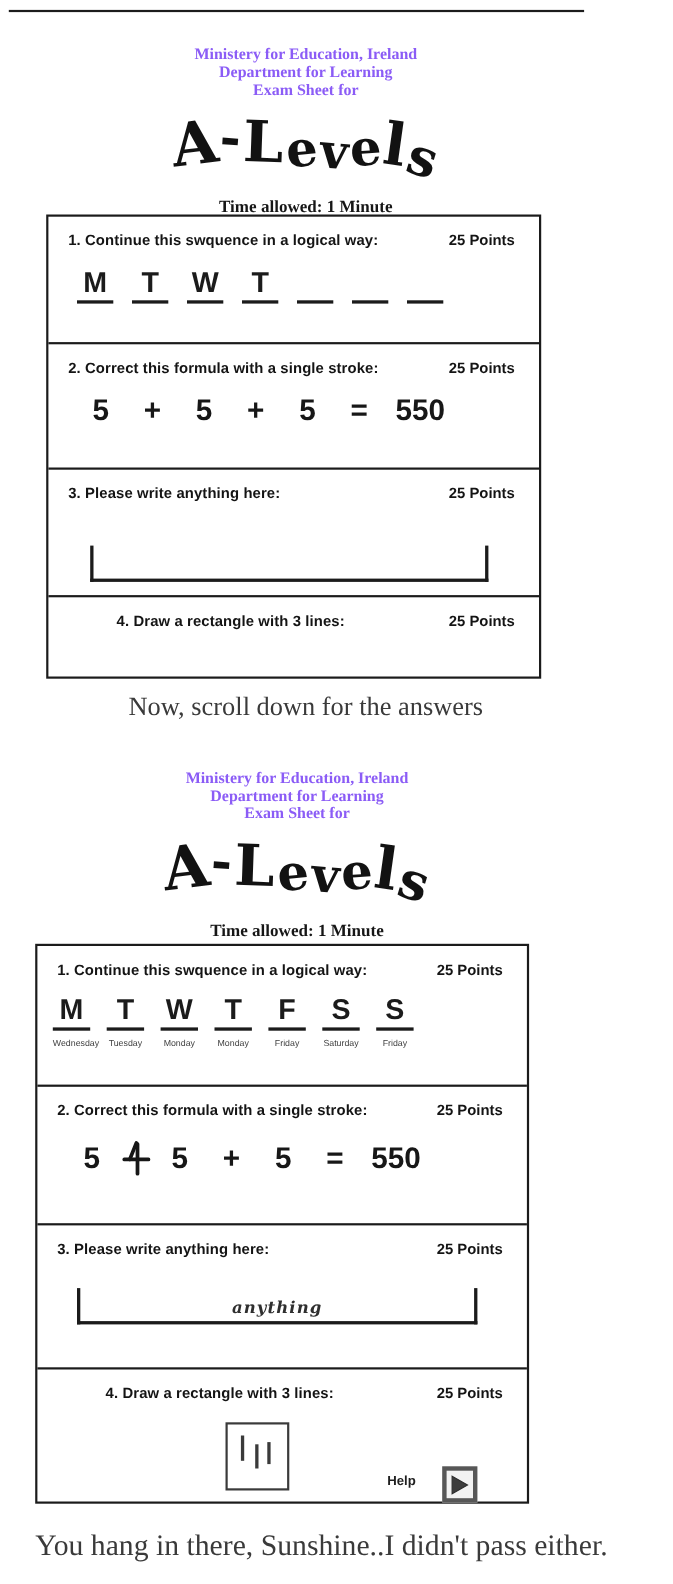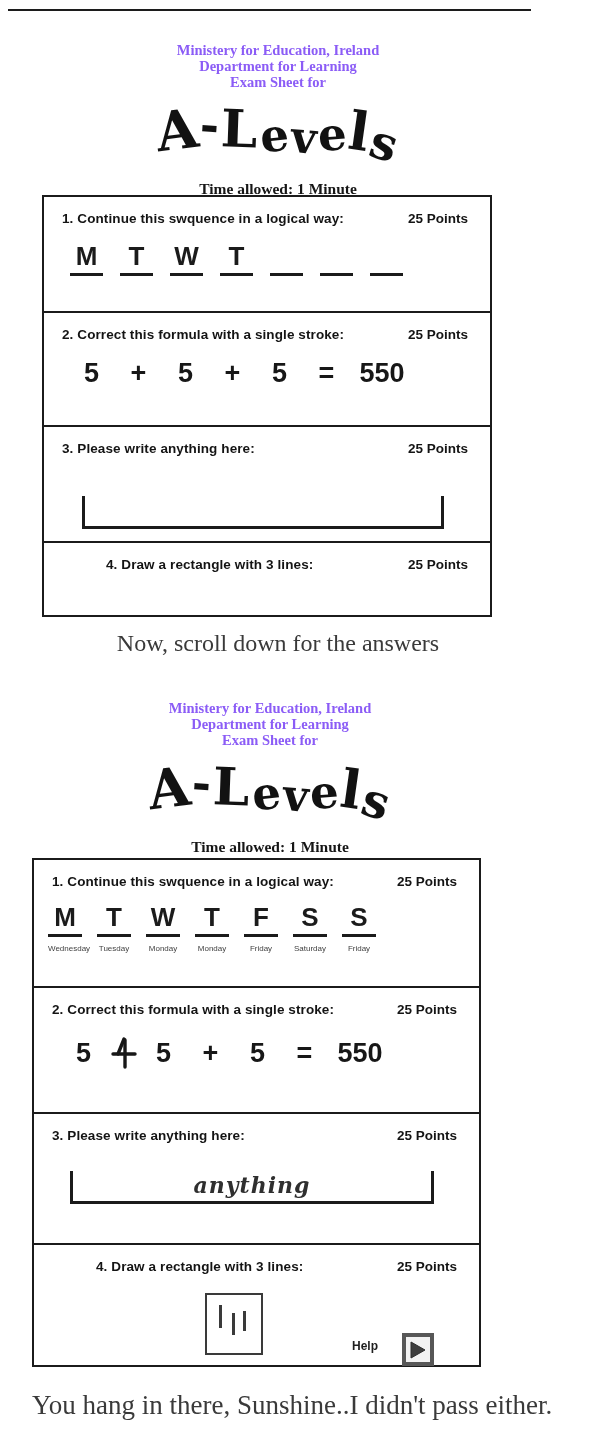--- a/index.html
+++ b/index.html
@@ -70,21 +70,21 @@
 
   
   .bracket{
     border-left:3px solid #1b1b1b;border-right:3px solid #1b1b1b;border-bottom:3px solid #1b1b1b;
     width:356px;height:30px;margin:40px 0 0 38px;position:relative;
   }
   .box2 .bracket{margin:28px 0 0 36px;width:358px;}
   .anything-text{
     position:absolute;left:0;right:0;bottom:3px;text-align:center;
     font-family:"DejaVu Serif",serif;font-style:italic;font-weight:bold;
-    font-size:22px;letter-spacing:1px;color:#2f2f2f;
+    font-size:15px;letter-spacing:1px;color:#2f2f2f;
   }
 
   
   .rect-drawing{left:171px;top:48px;width:54px;height:58px;border:2px solid #3a3a3a;}
   .rect-line{position:absolute;width:3px;background:#3a3a3a;}
   .rl1{left:12px;top:10px;height:23px;}
   .rl2{left:25px;top:18px;height:22px;}
   .rl3{left:36px;top:16px;height:20px;}
   .help-label{left:318px;top:94px;font-weight:bold;font-size:12px;color:#1f1f1f;}
   .play-button{

